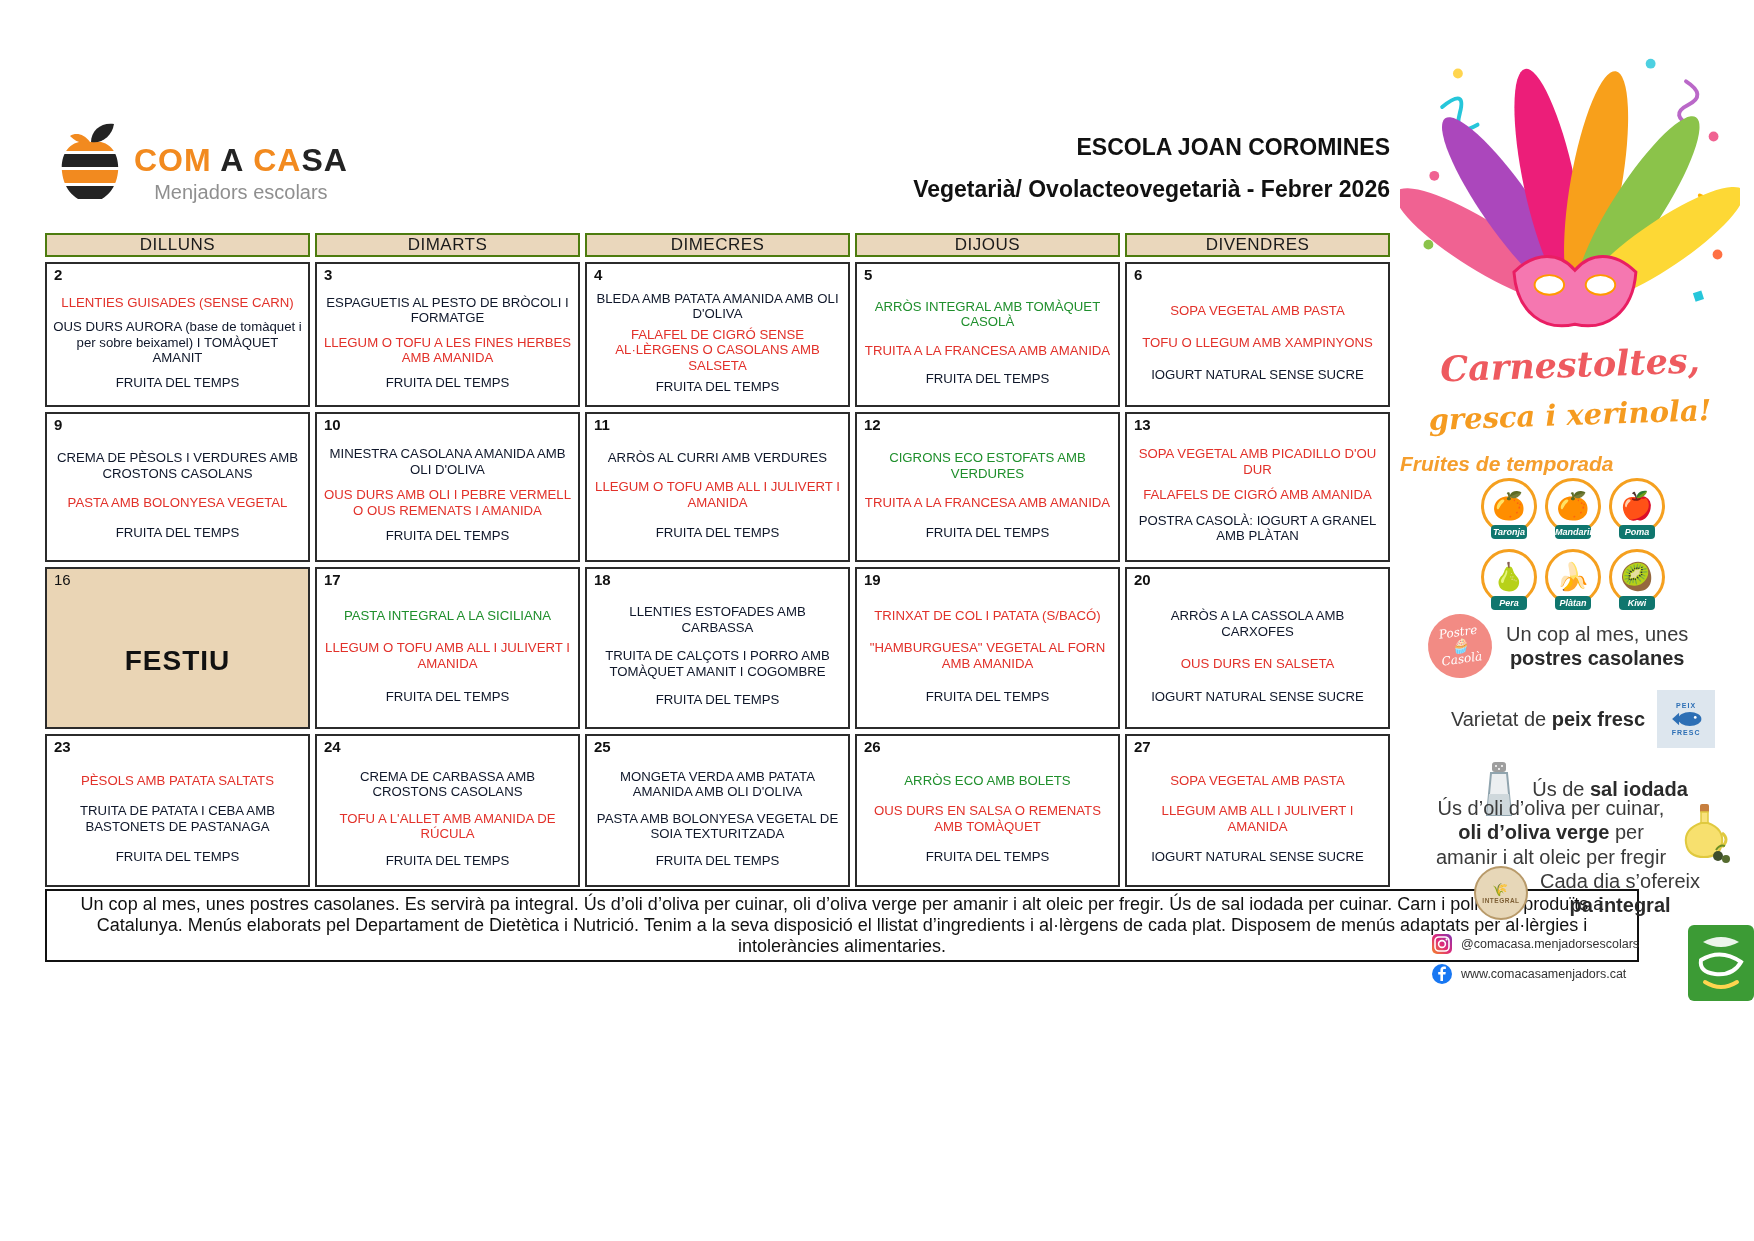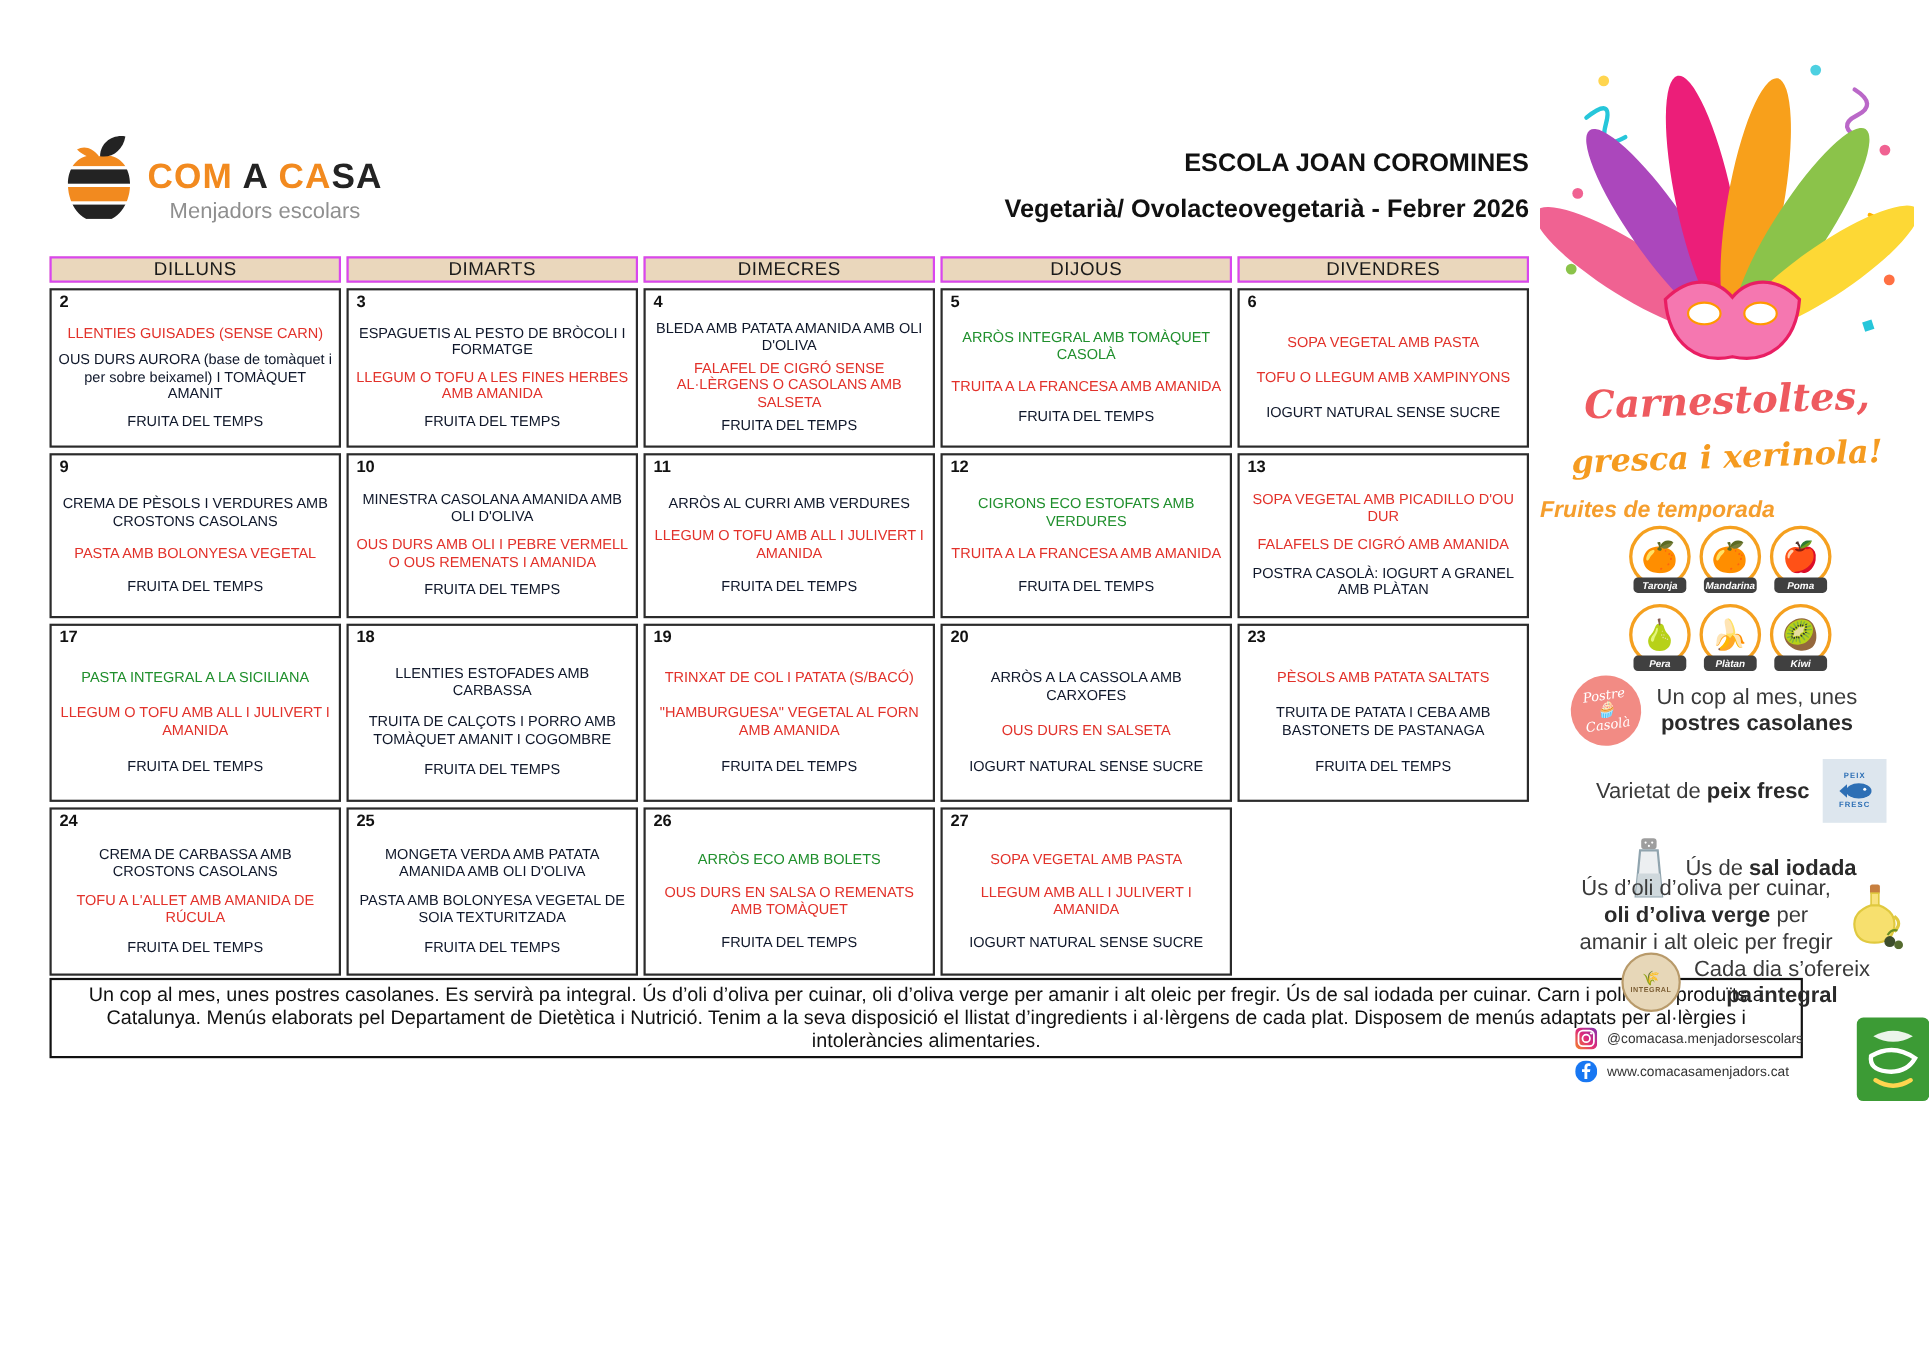--- a/index.html
+++ b/index.html
@@ -16,21 +16,21 @@
   
   .hdr-school{position:absolute;top:134px;right:364px;font-size:23px;font-weight:bold;text-align:center;}
   .hdr-sub{position:absolute;top:176px;right:364px;font-size:23px;font-weight:bold;text-align:right;}
   
   #calendar{
     position:absolute;left:45px;top:233px;width:1345px;
     display:grid;grid-template-columns:repeat(5,1fr);
     grid-template-rows:24px 145px 150px 162px 153px;gap:5px;
   }
   .day-header{
-    background:#EAD7BC;border:2px solid #d946ef;display:flex;align-items:center;justify-content:center;
+    background:#EAD7BC;border:2px solid #4d7c0f;display:flex;align-items:center;justify-content:center;
     font-size:17px;letter-spacing:.5px;color:#1a1a1a;
   }
   .cell{border:2px solid #2b2b2b;background:#fff;position:relative;overflow:hidden;}
   .day-num{position:absolute;top:2px;left:7px;font-weight:bold;font-size:15px;}
   .items{position:absolute;left:4px;right:4px;top:22px;bottom:6px;display:flex;flex-direction:column;justify-content:space-evenly;}
   .item{text-align:center;font-size:13.2px;line-height:1.18;padding:0 2px;}
   .c-black{color:#0f172a;} .c-red{color:#E2312A;} .c-green{color:#1F8F2C;}
   .festiu{background:#EAD5B5;}
   .festiu .day-num{font-weight:400;}
   .festiu-label{position:absolute;left:0;right:0;top:44%;transform:translateY(-50%);text-align:center;
@@ -48,22 +48,22 @@
     font-size:35px;color:#EE5A5F;transform:rotate(-2deg);}
   .script2{left:1400px;top:398px;width:340px;text-align:center;
     font-family:"DejaVu Serif",serif;font-style:italic;font-weight:bold;
     font-size:29px;color:#F59B20;transform:rotate(-2deg);}
   .fruits-title{left:1400px;top:452px;width:340px;text-align:left;
     font-size:21px;font-weight:bold;font-style:italic;color:#F59E2D;}
   #fruit-grid{left:1481px;top:478px;display:grid;grid-template-columns:repeat(3,56px);gap:10px 8px;}
   .fruit-badge{width:56px;display:flex;flex-direction:column;align-items:center;}
   .fruit-circle{width:50px;height:50px;border-radius:50%;border:3px solid #F5A01F;background:#fff;
     display:flex;align-items:center;justify-content:center;font-size:27px;line-height:1;}
-  .fruit-label{margin-top:-9px;background:#404040;color:#fff;font-size:9px;font-weight:bold;font-style:italic;
-    border-radius:4px;padding:2px 0;width:48px;text-align:center;position:relative;}
+  .fruit-label{margin-top:-9px;background:#0f766e;color:#fff;font-size:9px;font-weight:bold;font-style:italic;
+    border-radius:4px;padding:2px 0;width:36px;text-align:center;position:relative;}
   .note{display:flex;align-items:center;}
   .note-text{font-size:20px;color:#3a3a3a;line-height:1.22;text-align:center;}
   .rline{white-space:nowrap;}
   .b{font-weight:bold;color:#2a2a2a;}
   #note-postres{left:1428px;top:614px;width:310px;gap:14px;}
   .postre-badge{width:64px;height:64px;border-radius:50%;background:#F28B84;flex:0 0 auto;
     display:flex;flex-direction:column;align-items:center;justify-content:center;color:#fff;
     font-family:"DejaVu Serif",serif;font-style:italic;font-size:12px;line-height:1.05;transform:rotate(-8deg);}
   #note-peix{left:1428px;top:690px;width:310px;gap:12px;justify-content:center;}
   .peix-badge{width:58px;height:58px;background:#DDE6EE;flex:0 0 auto;
@@ -187,20 +187,24 @@
       </div>
     </div>
     <div class="cell">
       <div class="day-num">13</div>
       <div class="items">
         <div class="item c-red">SOPA VEGETAL AMB PICADILLO D'OU DUR</div>
         <div class="item c-red">FALAFELS DE CIGRÓ AMB AMANIDA</div>
         <div class="item c-black">POSTRA CASOLÀ: IOGURT A GRANEL AMB PLÀTAN</div>
       </div>
     </div>
+    <div class="cell festiu">
+      <div class="day-num">16</div>
+      <div class="festiu-label">FESTIU</div>
+    </div>
     <div class="cell">
       <div class="day-num">17</div>
       <div class="items">
         <div class="item c-green">PASTA INTEGRAL A LA SICILIANA</div>
         <div class="item c-red">LLEGUM O TOFU AMB ALL I JULIVERT I AMANIDA</div>
         <div class="item c-black">FRUITA DEL TEMPS</div>
       </div>
     </div>
     <div class="cell">
       <div class="day-num">18</div>

